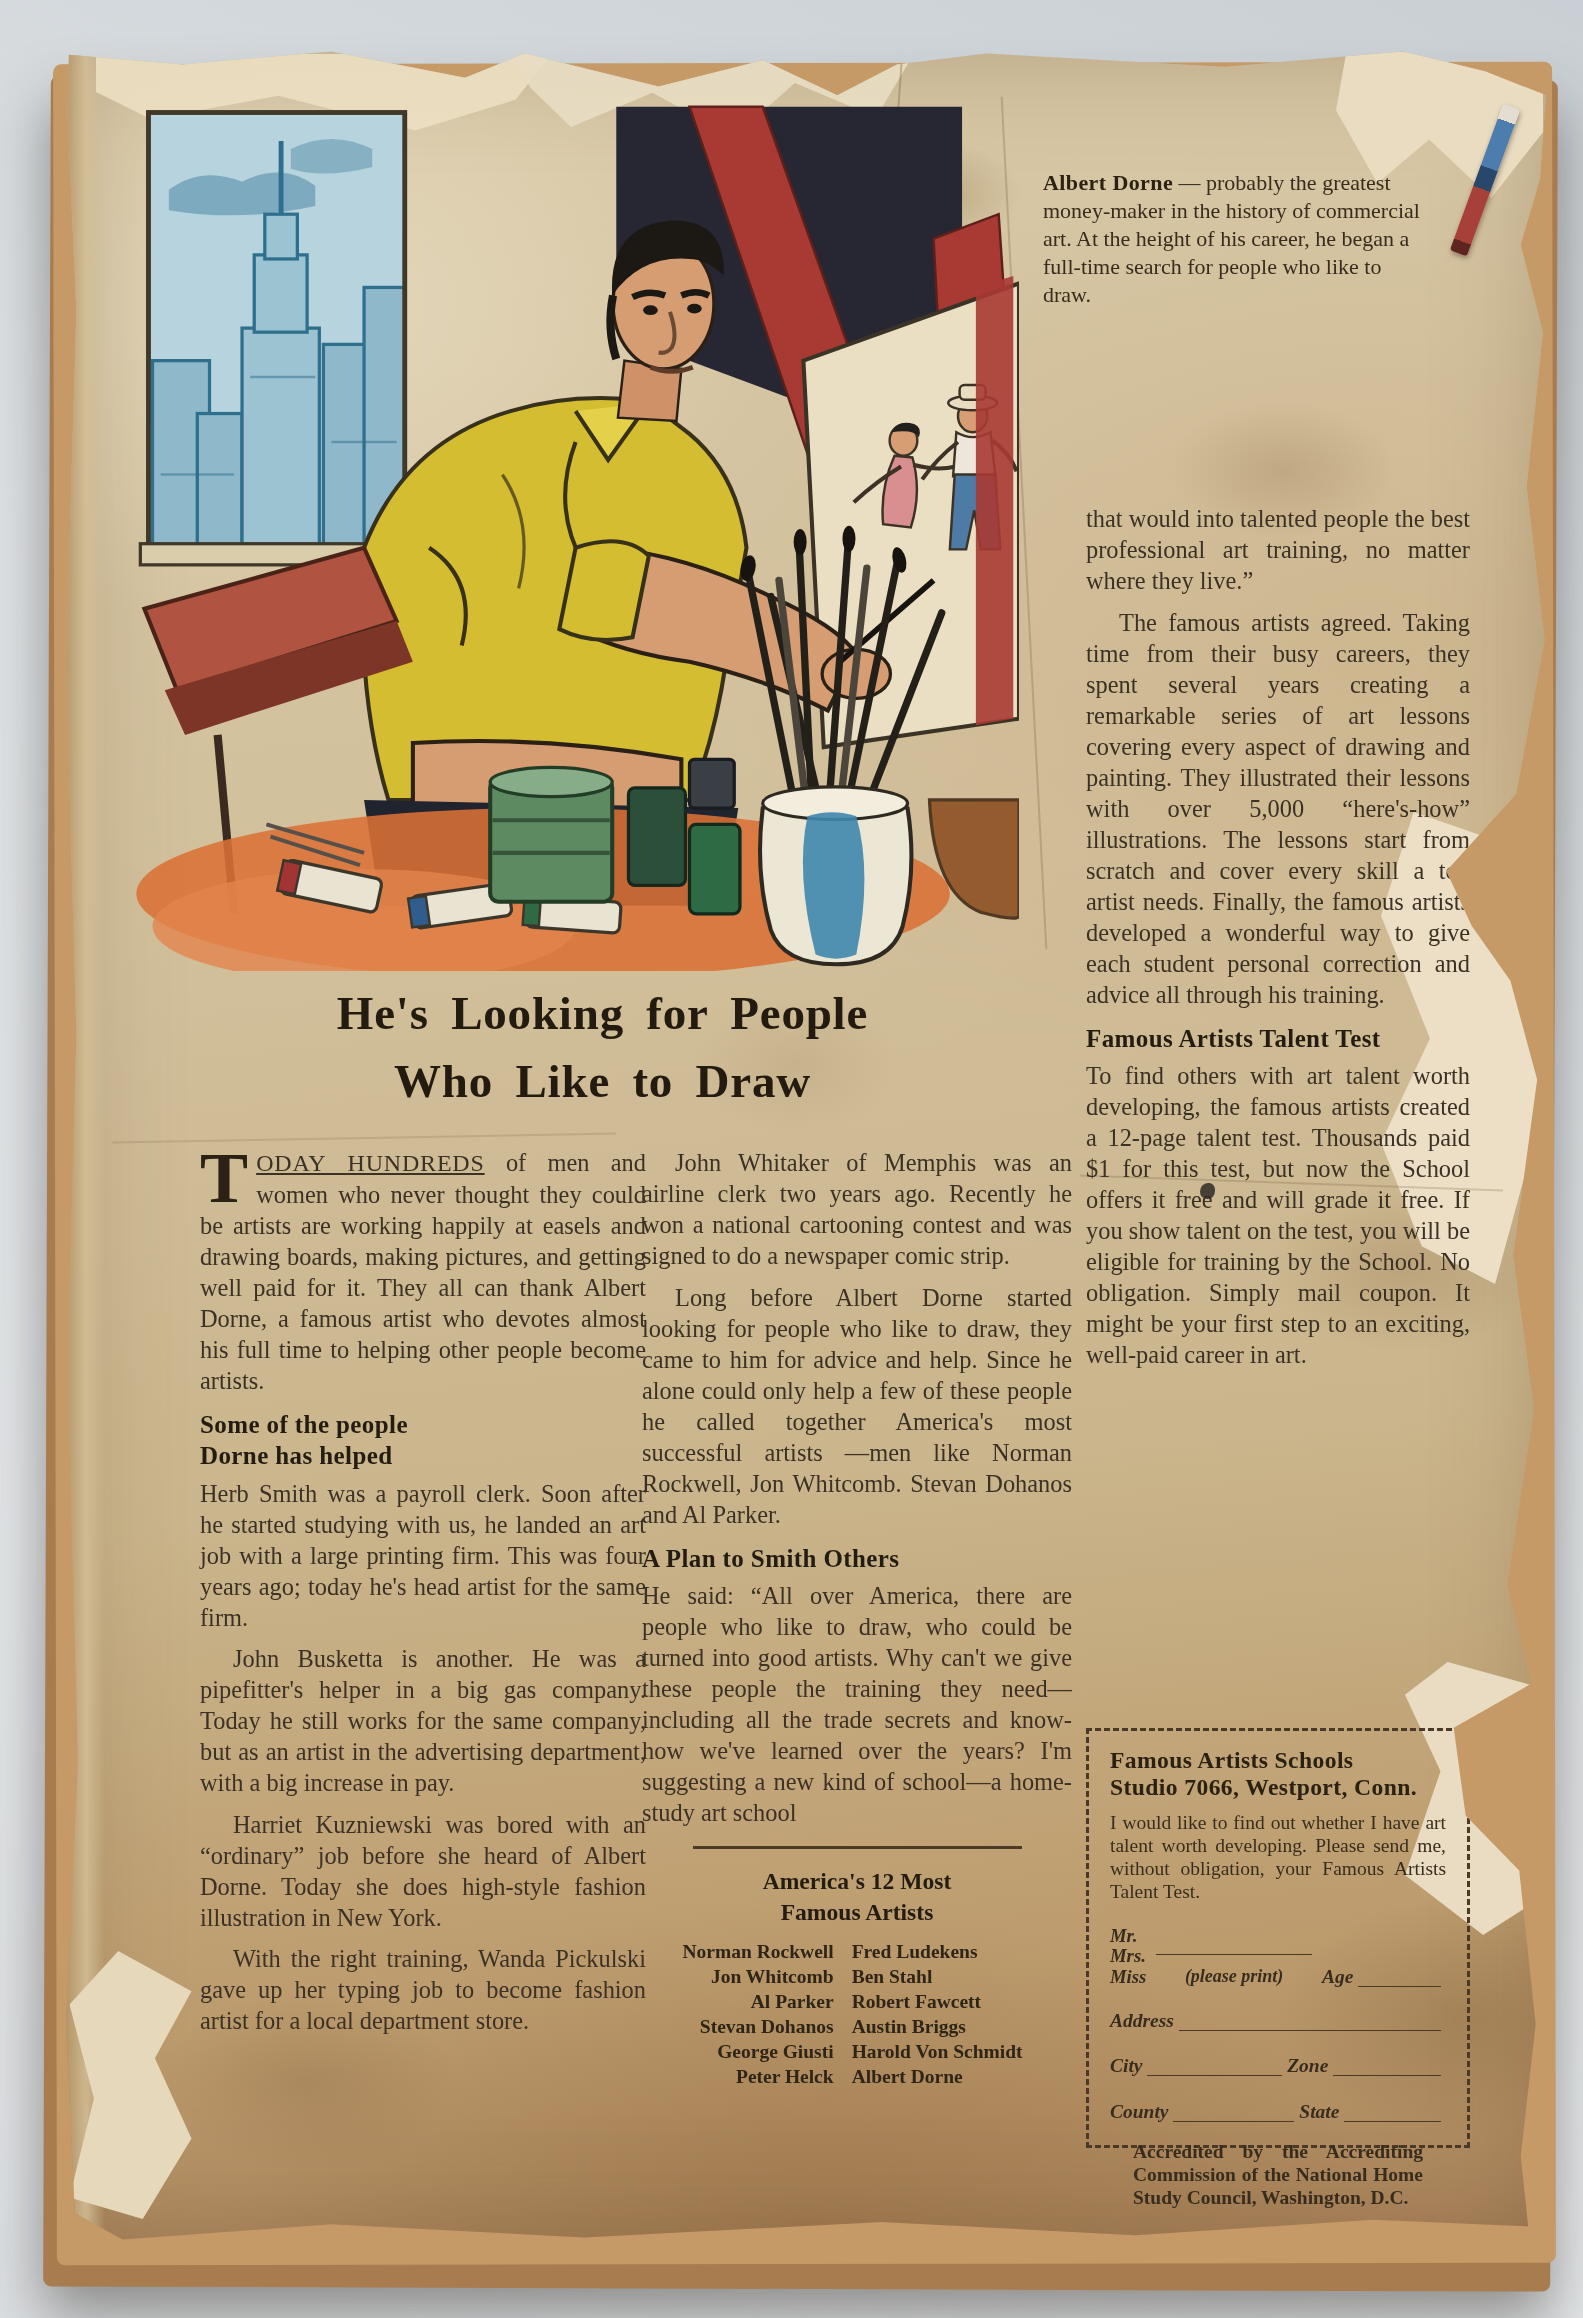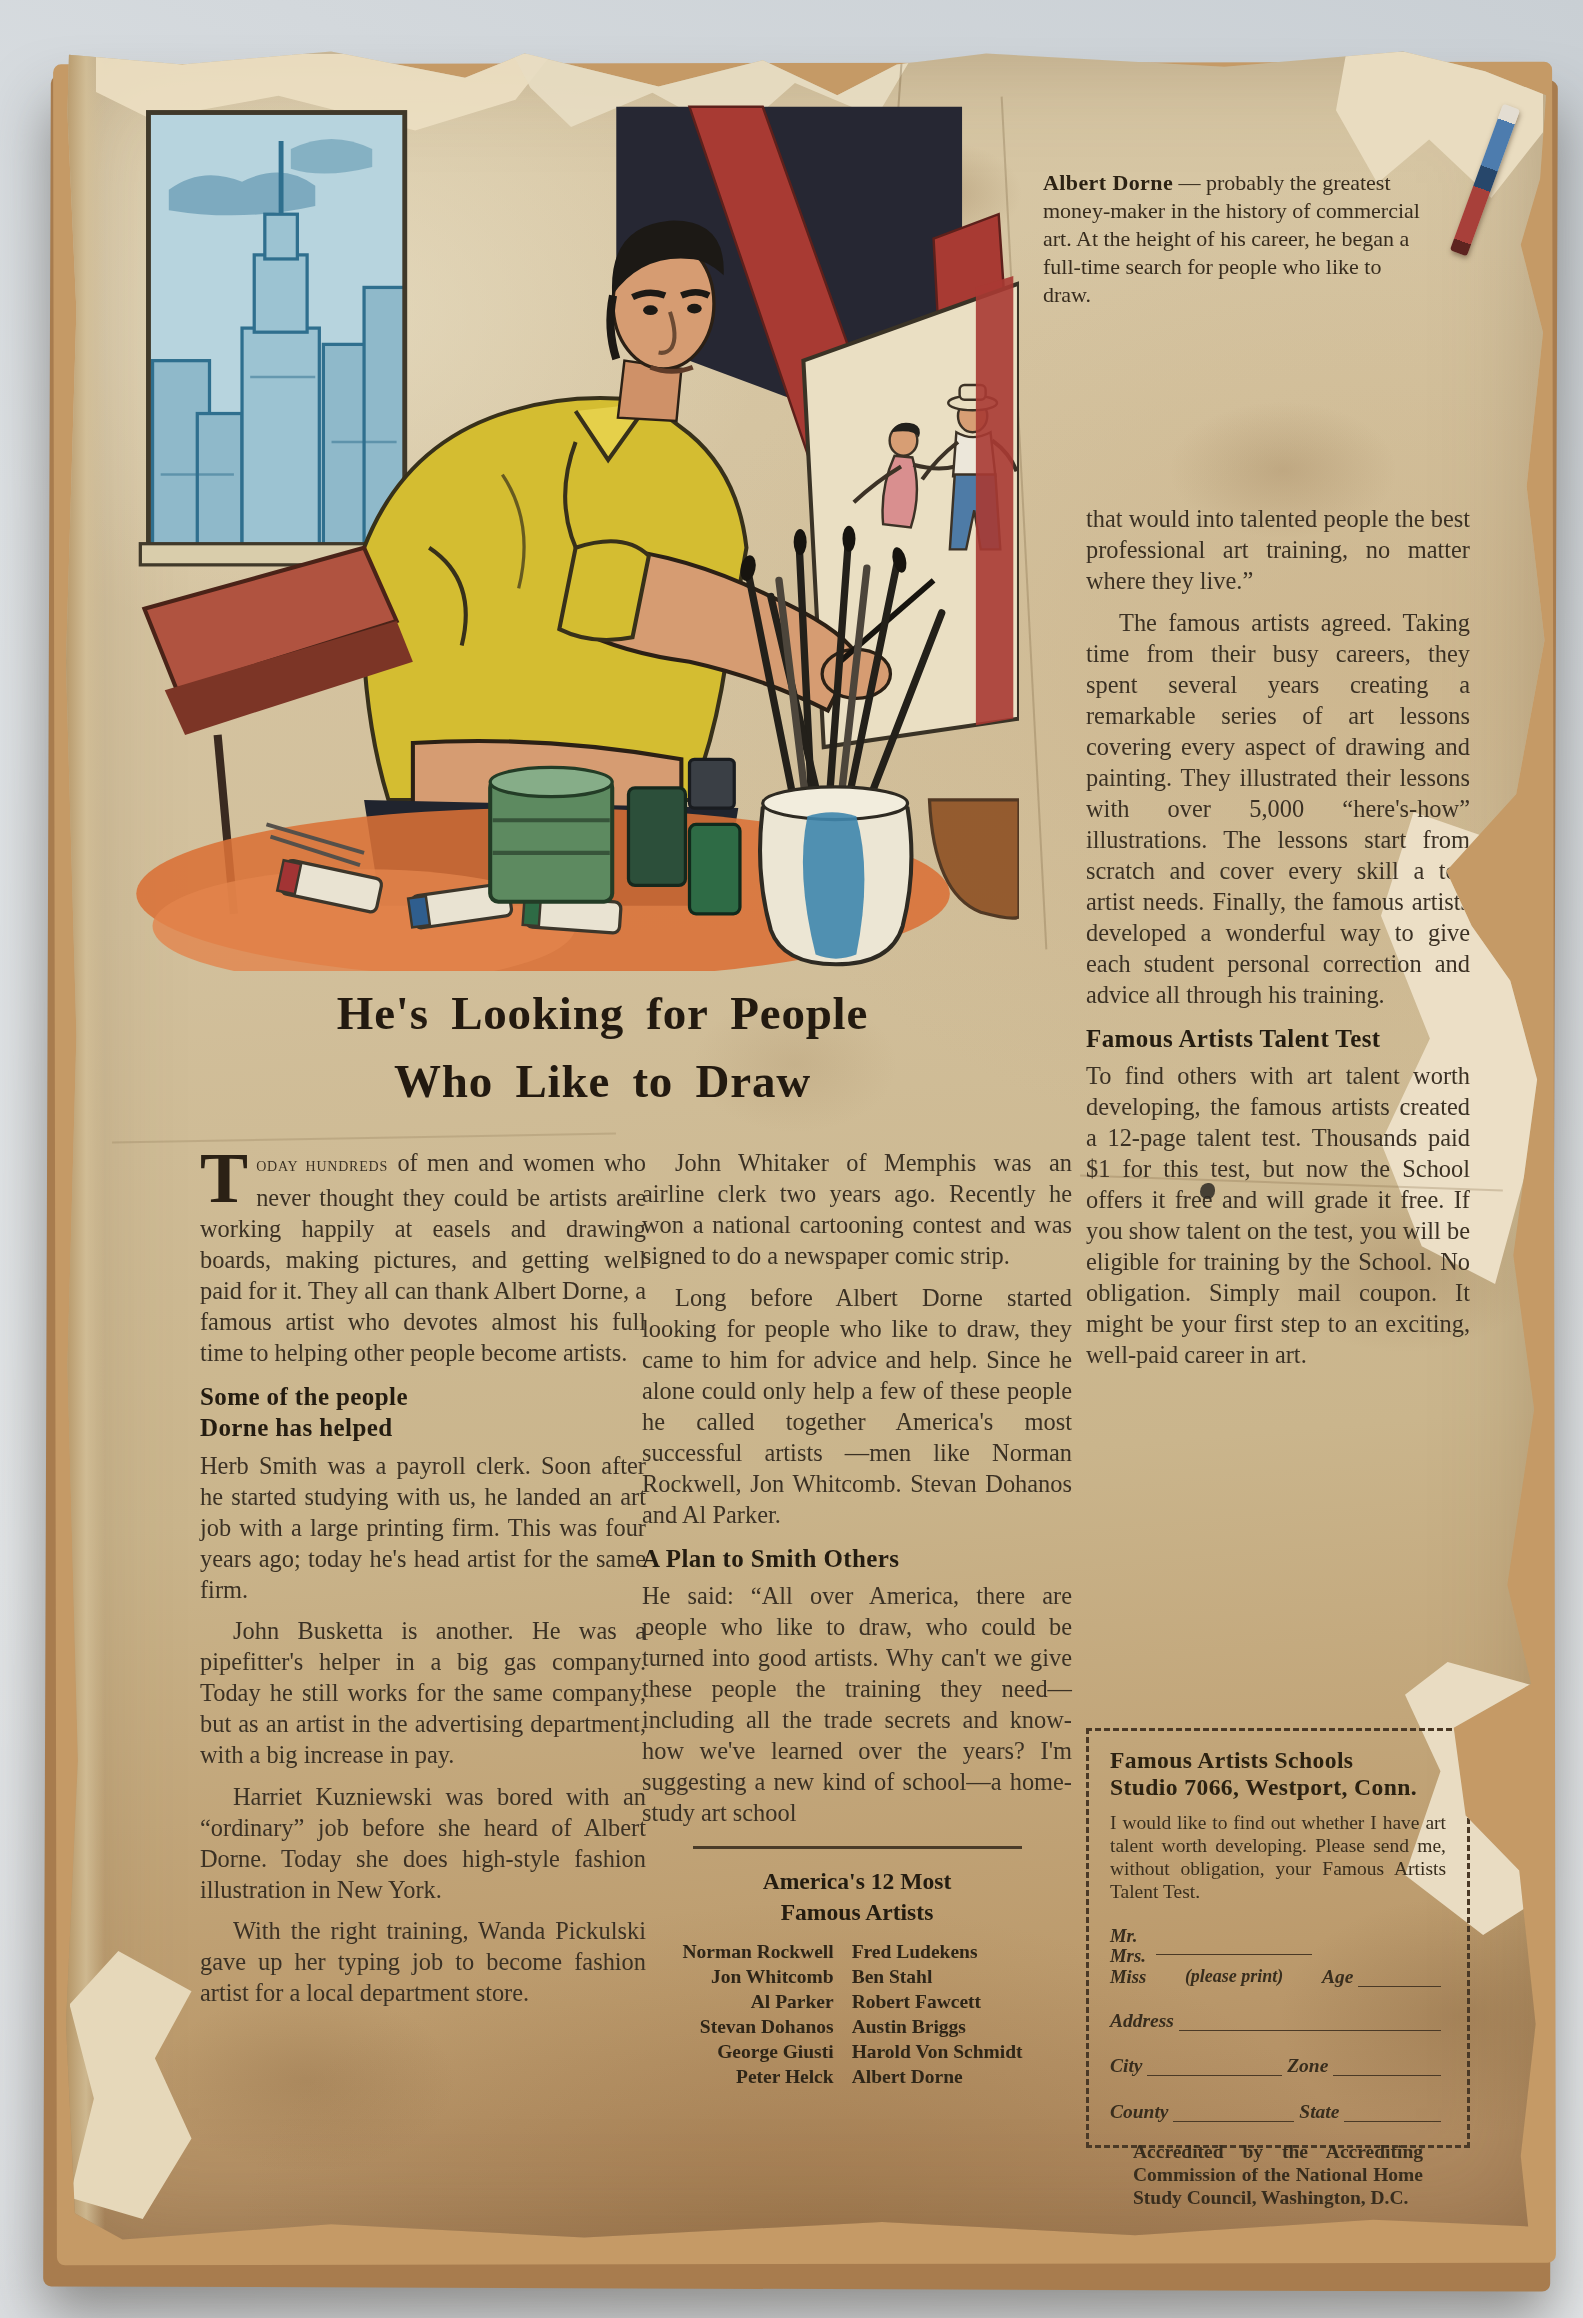--- a/index.html
+++ b/index.html
@@ -79,21 +79,21 @@
   .headline span{display:block;}
 
   .col{position:absolute;font-size:24.4px;line-height:31px;color:#3b3124;text-align:justify;}
   .col-left{left:137px;top:1100px;width:446px;}
   .col-mid{left:579px;top:1100px;width:430px;}
   .col-right{left:1023px;top:456px;width:384px;}
   .col p{margin:0 0 10.6px 0;}
   .col p.indent{text-indent:33px;}
   .dropcap{float:left;font-size:72px;line-height:57px;font-weight:700;color:#2b2115;
     margin:3.3px 8.1px 0 0;}
-  .smallcaps{font-size:14px;letter-spacing:0.8px;}
+  .smallcaps{font-size:24px;letter-spacing:0.8px;text-decoration:underline;}
   .subhead{margin:13px 0 6.5px 0;font-size:25px;line-height:31px;font-weight:700;color:#241c10;
     text-align:left;letter-spacing:0.4px;}
   .subhead span{display:block;}
   .rule{width:329px;height:3.3px;background:#4a3b28;margin:18px auto 16.3px auto;}
   .artists-head{margin:0 0 11.4px 0;text-align:center;font-size:23.6px;line-height:31px;font-weight:700;color:#241c10;}
   .artists-head span{display:block;}
   .artists{display:grid;grid-template-columns:1fr 1.15fr;column-gap:18px;
     font-size:19.5px;line-height:25px;font-weight:700;color:#2e2517;text-align:left;}
   .a-col.ra{text-align:right;}
   .a-col span{display:block;}

